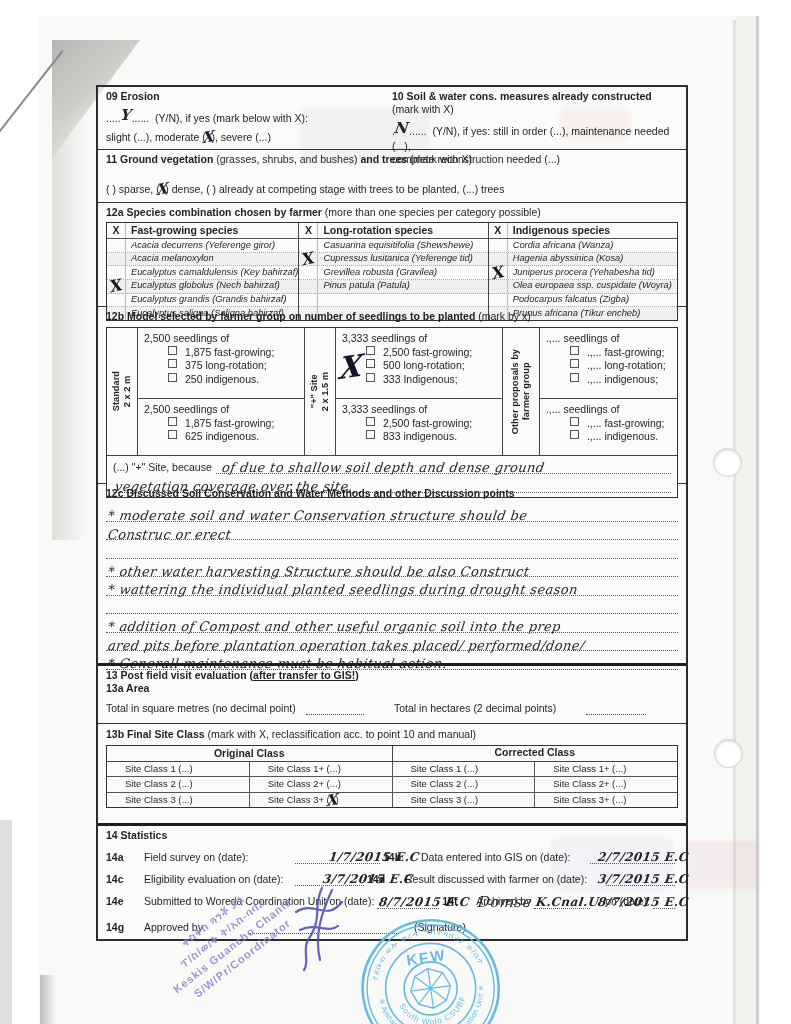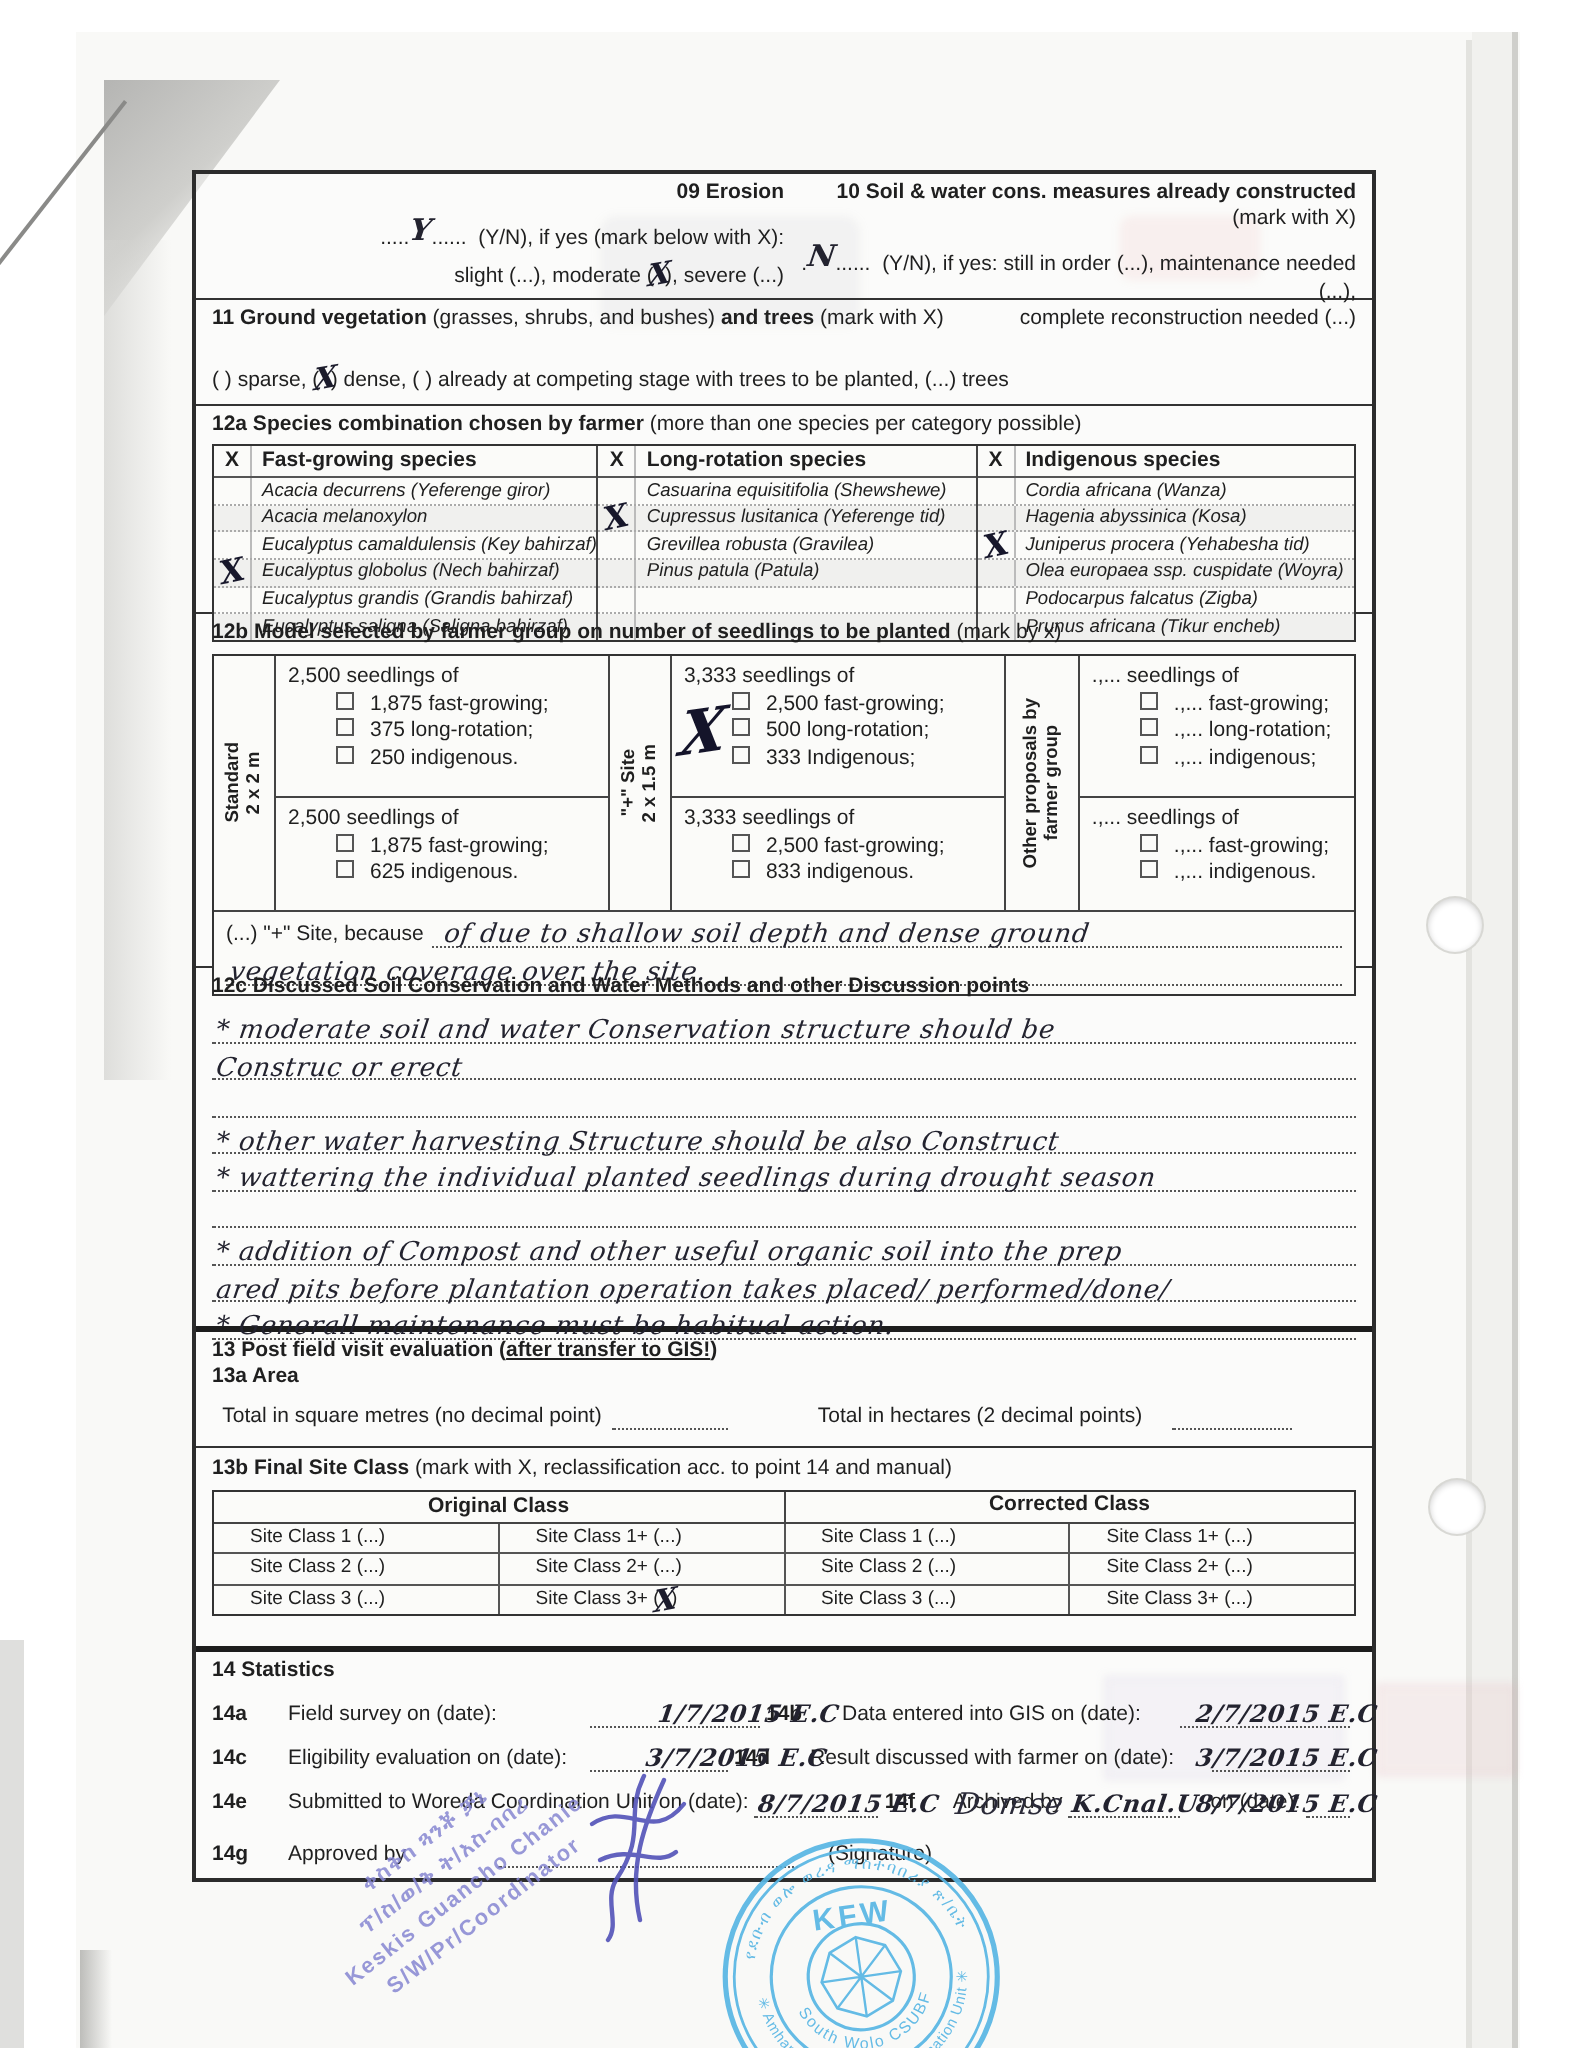--- a/index.html
+++ b/index.html
@@ -28,21 +28,21 @@
   .hole{position:absolute;width:27px;height:27px;border-radius:50%;background:#ffffff;
         box-shadow:0 0 0 1px #d8d8d4, inset 0 1px 3px rgba(0,0,0,.18);}
   .hole1{left:714px;top:449px;} .hole2{left:715px;top:740px;}
   
   .form{position:absolute;left:96px;top:85px;width:588px;border:2px solid #2c2c2c;background:rgba(255,255,255,.35);
         font-size:10.5px;line-height:1.25;}
   .sec{border-bottom:1.5px solid #333;padding:3px 8px;position:relative;box-sizing:border-box;}
   .sec:last-child{border-bottom:none;}
   .thick{border-bottom-width:3px;border-bottom-color:#1d1d1d;}
   b,.b{font-weight:bold;}
-  .row2{display:flex;text-align:right;}
+  .row2{display:flex;}
   .u{text-decoration:underline;margin-top:20px;}
   
   .hw{font-family:"DejaVu Serif",serif;font-style:italic;color:#23232f;transform:skewX(-8deg);
       display:inline-block;letter-spacing:.4px;}
   .hw-big{font-size:15px;font-weight:bold;}
   .hwx{font-family:"DejaVu Serif",serif;font-style:italic;font-weight:bold;font-size:15px;color:#1b1b2b;
        display:inline-block;transform:rotate(-10deg) skewX(-12deg);margin:0 -3px;position:relative;top:1px;}
   .hw-date{font-size:12px;font-weight:bold;white-space:nowrap;}
   
   .dline{display:inline-block;border-bottom:1px dotted #555;position:relative;height:12px;}
@@ -82,21 +82,21 @@
   .bec-line1{display:flex;align-items:flex-end;}
   .bec-lbl{white-space:nowrap;padding-right:4px;}
   .bec-rule{flex:1;border-bottom:1px dotted #555;position:relative;height:15px;}
   .bec-rule .hw{position:absolute;left:6px;bottom:-3px;font-size:13px;white-space:nowrap;}
   .bec-rule2{border-bottom:1px dotted #555;position:relative;height:16px;margin-top:2px;}
   .bec-rule2 .hw{position:absolute;left:2px;bottom:-3px;font-size:13px;white-space:nowrap;}
   
   .rule{border-bottom:1px dotted #555;height:17.5px;position:relative;}
   .rule .hw{position:absolute;left:2px;bottom:-4px;font-size:13px;white-space:nowrap;z-index:1;}
   
-  .area-row{display:flex;align-items:flex-end;margin-top:7px;text-align:center;}
+  .area-row{display:flex;align-items:flex-end;margin-top:7px;}
   .a-l{flex:0 0 200px;}
   .a-d{flex:0 0 58px;margin-right:30px;}
   .a-l2{flex:0 0 192px;}
   .a-d2{flex:0 0 60px;}
   
   .sc-table{border:1.5px solid #333;margin:3px 0 0;background:#fbfbf9;}
   .sc-hrow{display:flex;border-bottom:1px solid #444;font-weight:bold;text-align:center;height:15px;align-items:center;}
   .sc-hrow div{flex:1;}
   .sc-hrow .orig{border-right:1px solid #444;align-self:stretch;line-height:15px;}
   .sc-row{display:flex;border-bottom:1px solid #555;height:14.5px;align-items:center;font-size:9.5px;}
@@ -434,21 +434,21 @@
     <div class="sec thick" style="height:160px">
       <div><b>13 Post field visit evaluation (</b><b class="u">after transfer to GIS!</b><b>)</b></div>
       <div class="b">13a Area</div>
       <div class="area-row">
         <span class="a-l">Total in square metres (no decimal point)</span>
           <span class="a-d dline"></span>
         <span class="a-l2">Total in hectares (2 decimal points)</span>
           <span class="a-d2 dline"></span>
       </div>
       <div style="border-top:1.5px solid #333;margin:8px -8px 0;padding:4px 8px 0">
-        <div><b>13b Final Site Class</b><span> (mark with X, reclassification acc. to point 14 and manual)</span></div>
+        <div><b>13b Final Site Class</b><span> (mark with X, reclassification acc. to point 10 and manual)</span></div>
         <div class="sc-table">
           <div class="sc-hrow">
             <div class="orig">Original Class</div>
             <div>Corrected Class</div>
           </div>
           <div class="sc-row">
             <div>Site Class 1 (...)</div>
               <div>Site Class 1+ (...)</div>
               <div>Site Class 1 (...)</div>
               <div>Site Class 1+ (...)</div>

